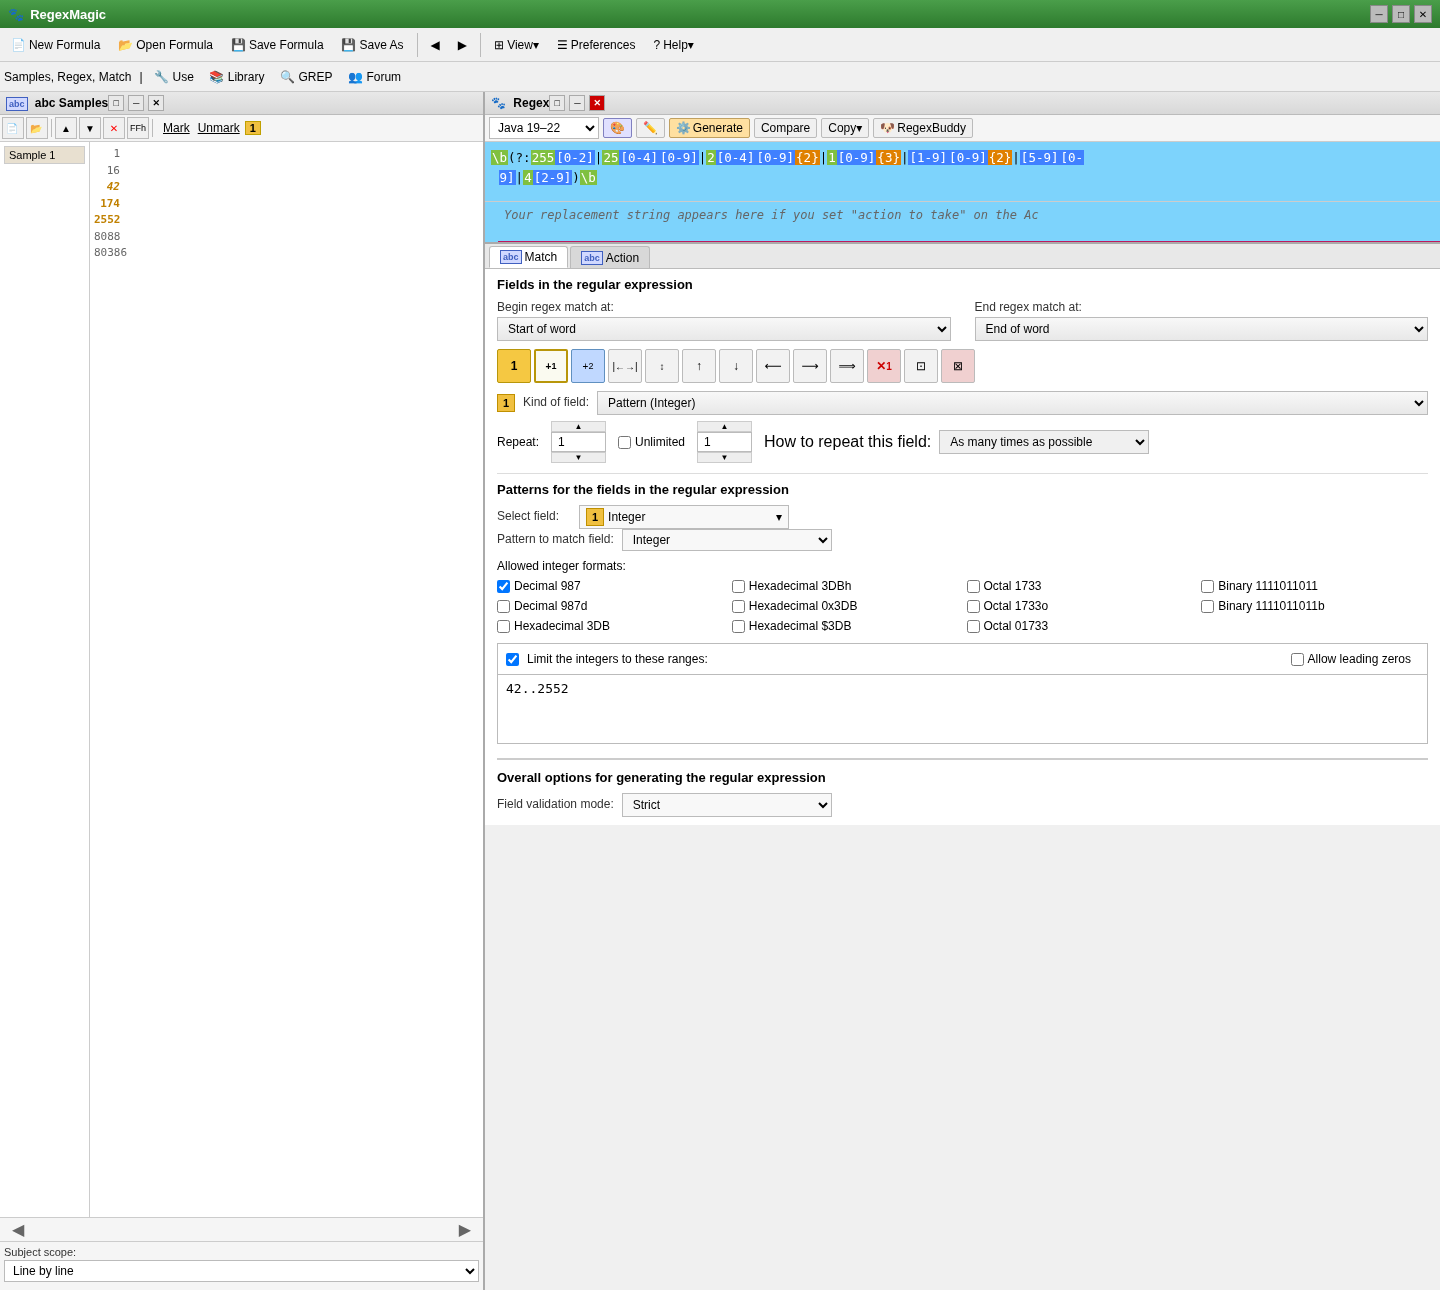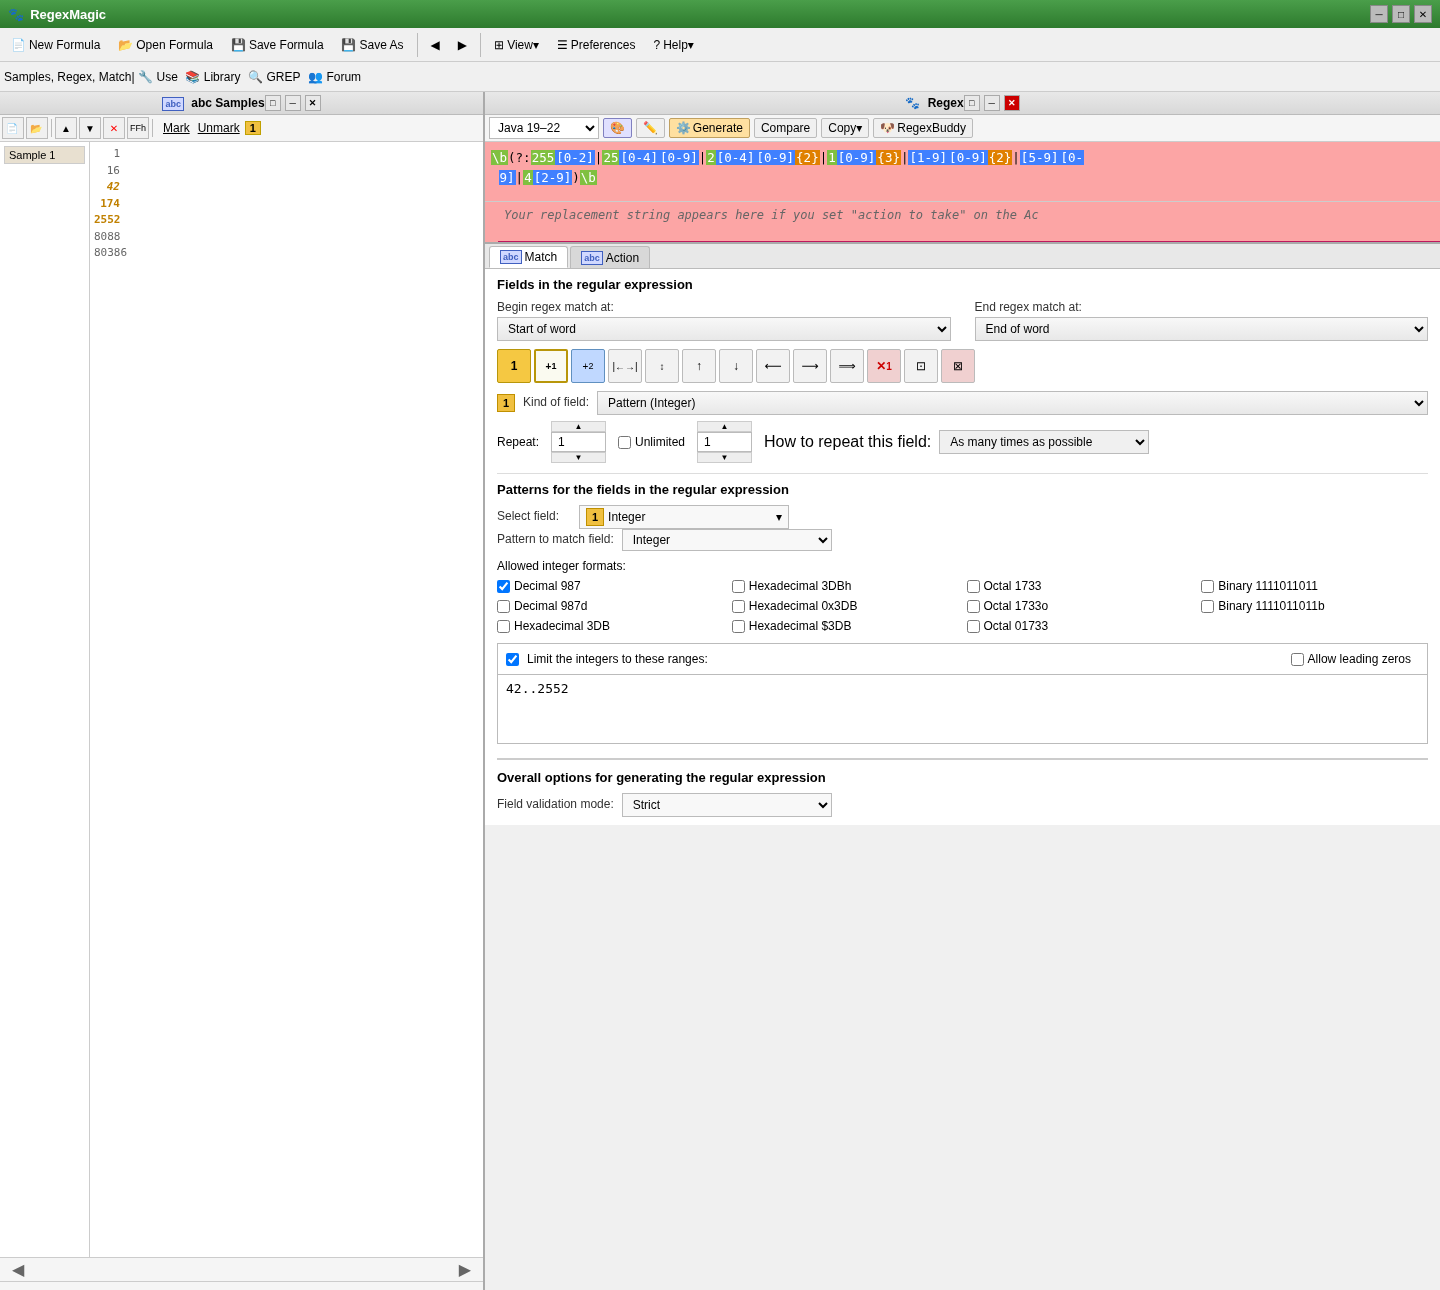--- a/index.html
+++ b/index.html
@@ -40,20 +40,21 @@
     }
     .toolbar-sep { width: 1px; height: 24px; background: #bbb; margin: 0 2px; }
 
     
     #navbar {
       background: #f0f0f0;
       border-bottom: 1px solid #ccc;
       display: flex;
       align-items: center;
       padding: 2px 4px;
+      gap: 8px;
       height: 30px;
       font-size: 12px;
     }
     .nav-item { display: flex; align-items: center; gap: 3px; cursor: pointer; padding: 2px 4px; }
 
     
     #main { display: flex; height: calc(100vh - 92px); }
 
     
     #samples-panel {
@@ -63,21 +64,21 @@
       display: flex;
       flex-direction: column;
       background: #fff;
     }
     .panel-header {
       background: linear-gradient(to bottom, #e8e8e8, #d8d8d8);
       border-bottom: 1px solid #bbb;
       padding: 3px 6px;
       display: flex;
       align-items: center;
-      justify-content: center;
+      justify-content: flex-start;
       font-weight: bold;
       font-size: 12px;
     }
     .panel-header-icons { display: flex; gap: 4px; }
     .panel-icon { width: 16px; height: 16px; border: 1px solid #aaa; background: #e8e8e8; display: flex; align-items: center; justify-content: center; font-size: 9px; cursor: pointer; }
 
     
     #samples-toolbar {
       border-bottom: 1px solid #ccc;
       padding: 2px;
@@ -125,21 +126,21 @@
       background: #fff;
       font-size: 12px;
       cursor: pointer;
     }
 
     
     #regex-panel {
       flex: 1;
       display: flex;
       flex-direction: column;
-      background: #fca5a5;
+      background: #7dd3fc;
     }
     #regex-toolbar {
       border-bottom: 1px solid #ccc;
       padding: 2px 4px;
       display: flex;
       align-items: center;
       gap: 4px;
       background: #f5f5f5;
     }
     .regex-lang-select {
@@ -465,20 +466,26 @@
           <span class="line-content"></span>
         </div>
       </div>
     </div>
     <div class="scroll-arrows">
       <span class="scroll-arrow">◀</span>
       <span class="scroll-arrow">▶</span>
     </div>
 
     <div id="sample-controls">
+      <div class="control-row">
+        <div class="control-label">Subject scope:</div>
+        <select class="control-select">
+          <option>Line by line</option>
+        </select>
+      </div>
     </div>
   </div>
 
   <div class="regex-panel-wrapper">
 
     <div id="regex-panel" style="flex:0 0 auto;">
       <div class="panel-header">
         <span>
           <span>🐾</span>
           <span style="margin-left:4px; font-weight:bold;">Regex</span>

